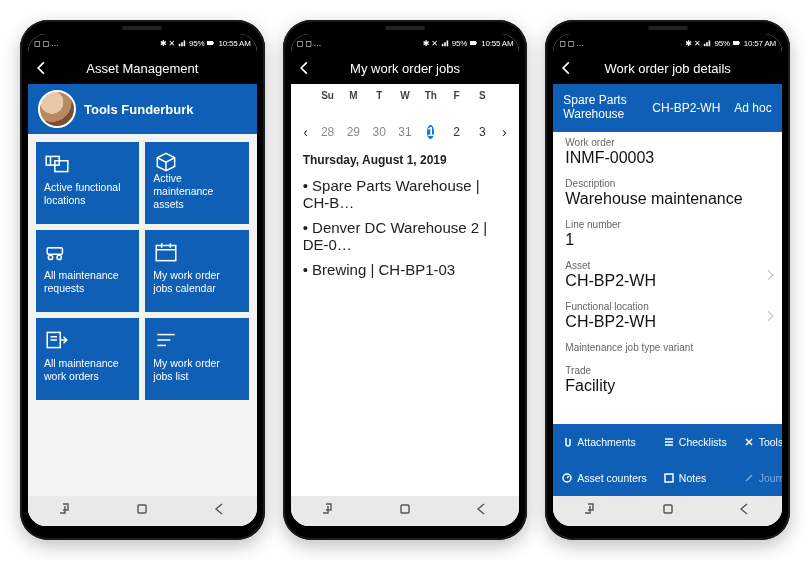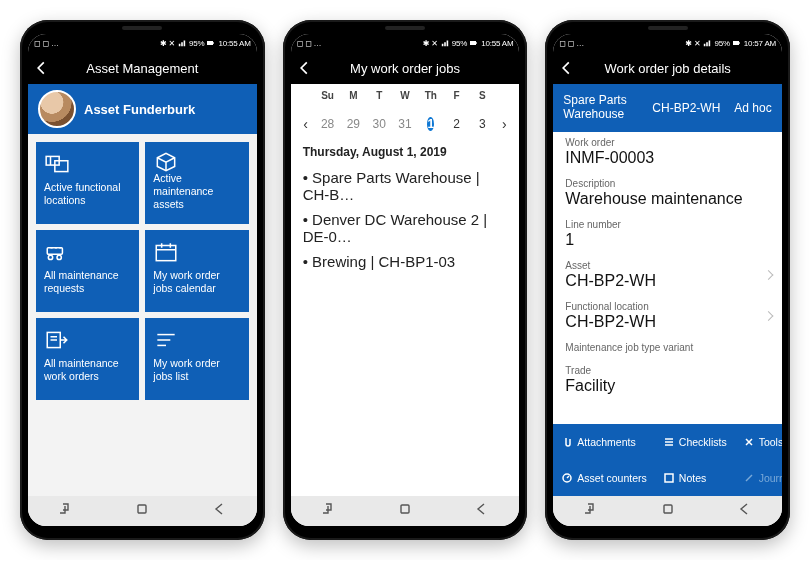--- a/index.html
+++ b/index.html
@@ -143,21 +143,21 @@
     padding:6px 6px 0 6px;
   }
   .dow-row,.date-row{
     display:grid;
     grid-template-columns:18px repeat(7,1fr) 18px;
     align-items:center;
     text-align:center;
     font-size:10px;
     color:#333;
   }
-  .dow-row{font-weight:600;color:#444;margin-bottom:12px;}
+  .dow-row{font-weight:600;color:#444;margin-bottom:20px;}
   .date-row{font-size:12px;color:#888;}
   .date-row .cur{color:#333;}
   .date-row .sel{
     width:22px;height:22px;line-height:22px;border-radius:50%;
     background:#0f78d4;color:#fff;margin:auto;font-weight:600;
   }
   .chev{color:#333;font-size:14px;}
   .cal-title{
     font-weight:600;font-size:12px;padding:10px 4px 6px 12px;color:#222;
   }
@@ -215,21 +215,21 @@
       <span class="back">
         <svg width="14" height="14" viewBox="0 0 10 10" stroke="#fff" fill="none" stroke-width="1.2">
             <path d="M7 1 3 5l4 4"></path>
           </svg>
       </span>
       <span class="title">Asset Management</span>
     </div>
     <div class="content">
       <div class="userbar">
         <div class="avatar"></div>
-        <div class="username">Asset Funderburk</div>
+        <div class="username">Tools Funderburk</div>
       </div>
       <div class="tiles">
         <div class="tile">
           <div class="ticon">
             <svg viewBox="0 0 24 20">
                 <rect x="2" y="3" width="12" height="8"></rect>
                 <rect x="10" y="7" width="12" height="10"></rect>
                 <line x1="6" y1="3" x2="6" y2="11"></line>
               </svg>
           </div>

